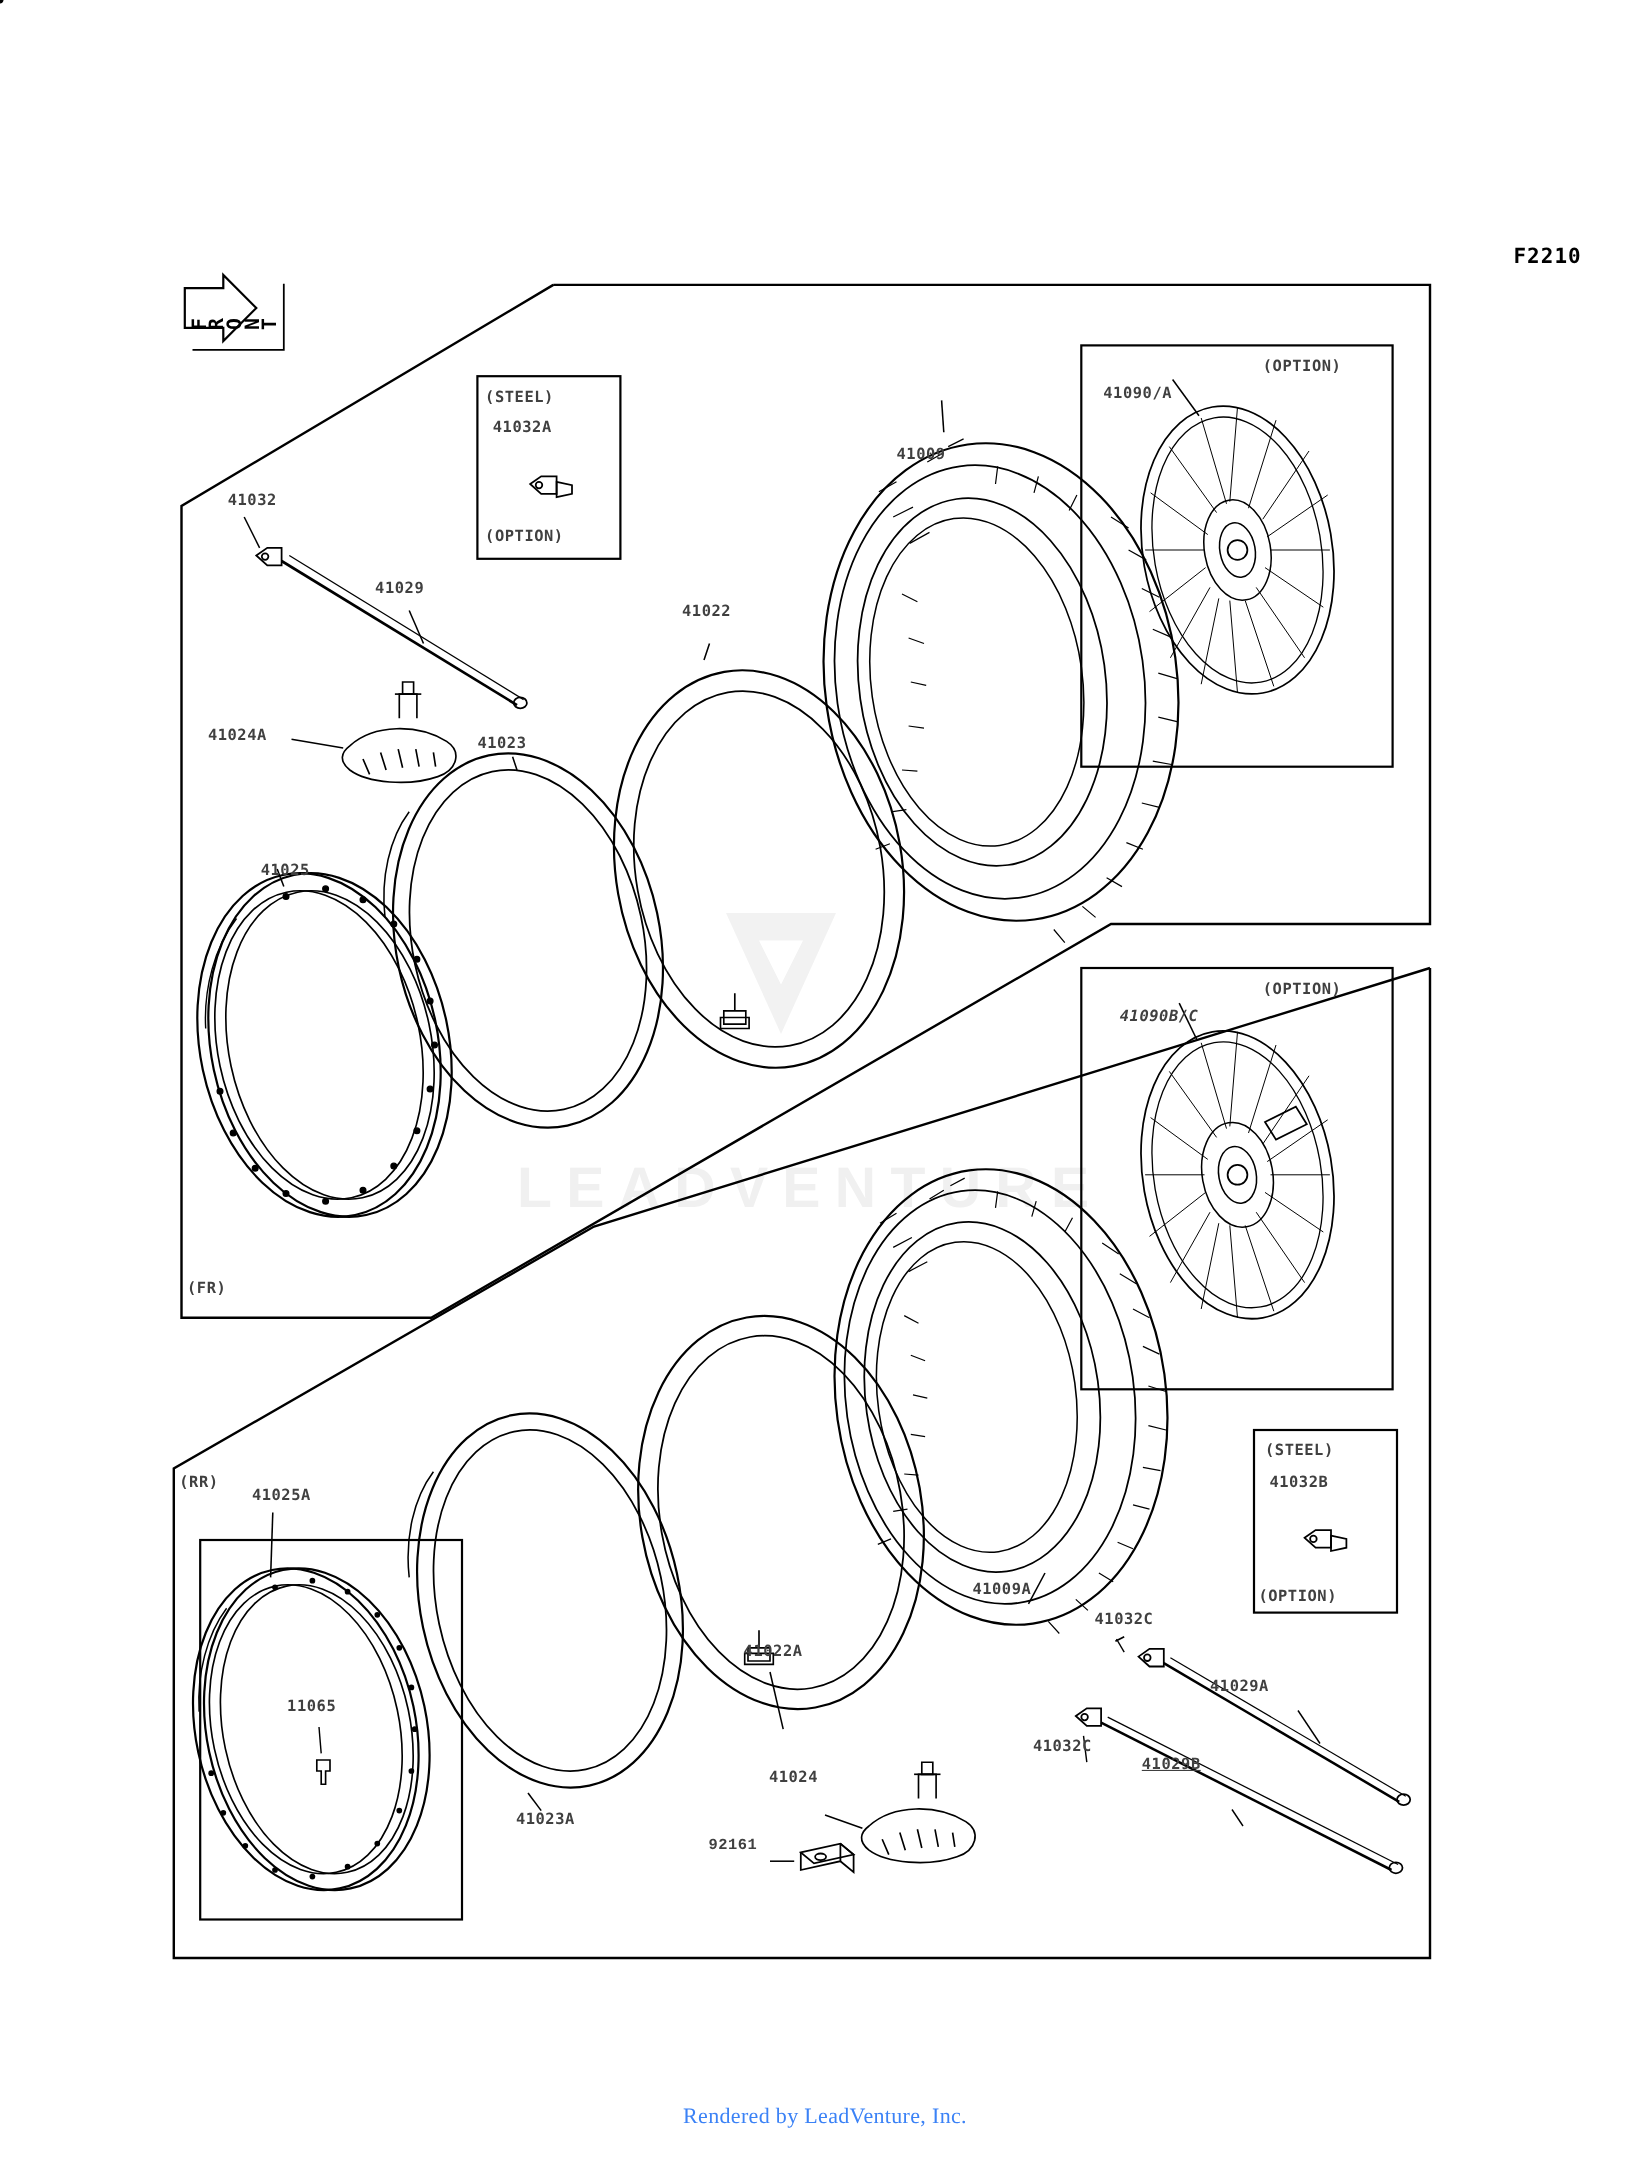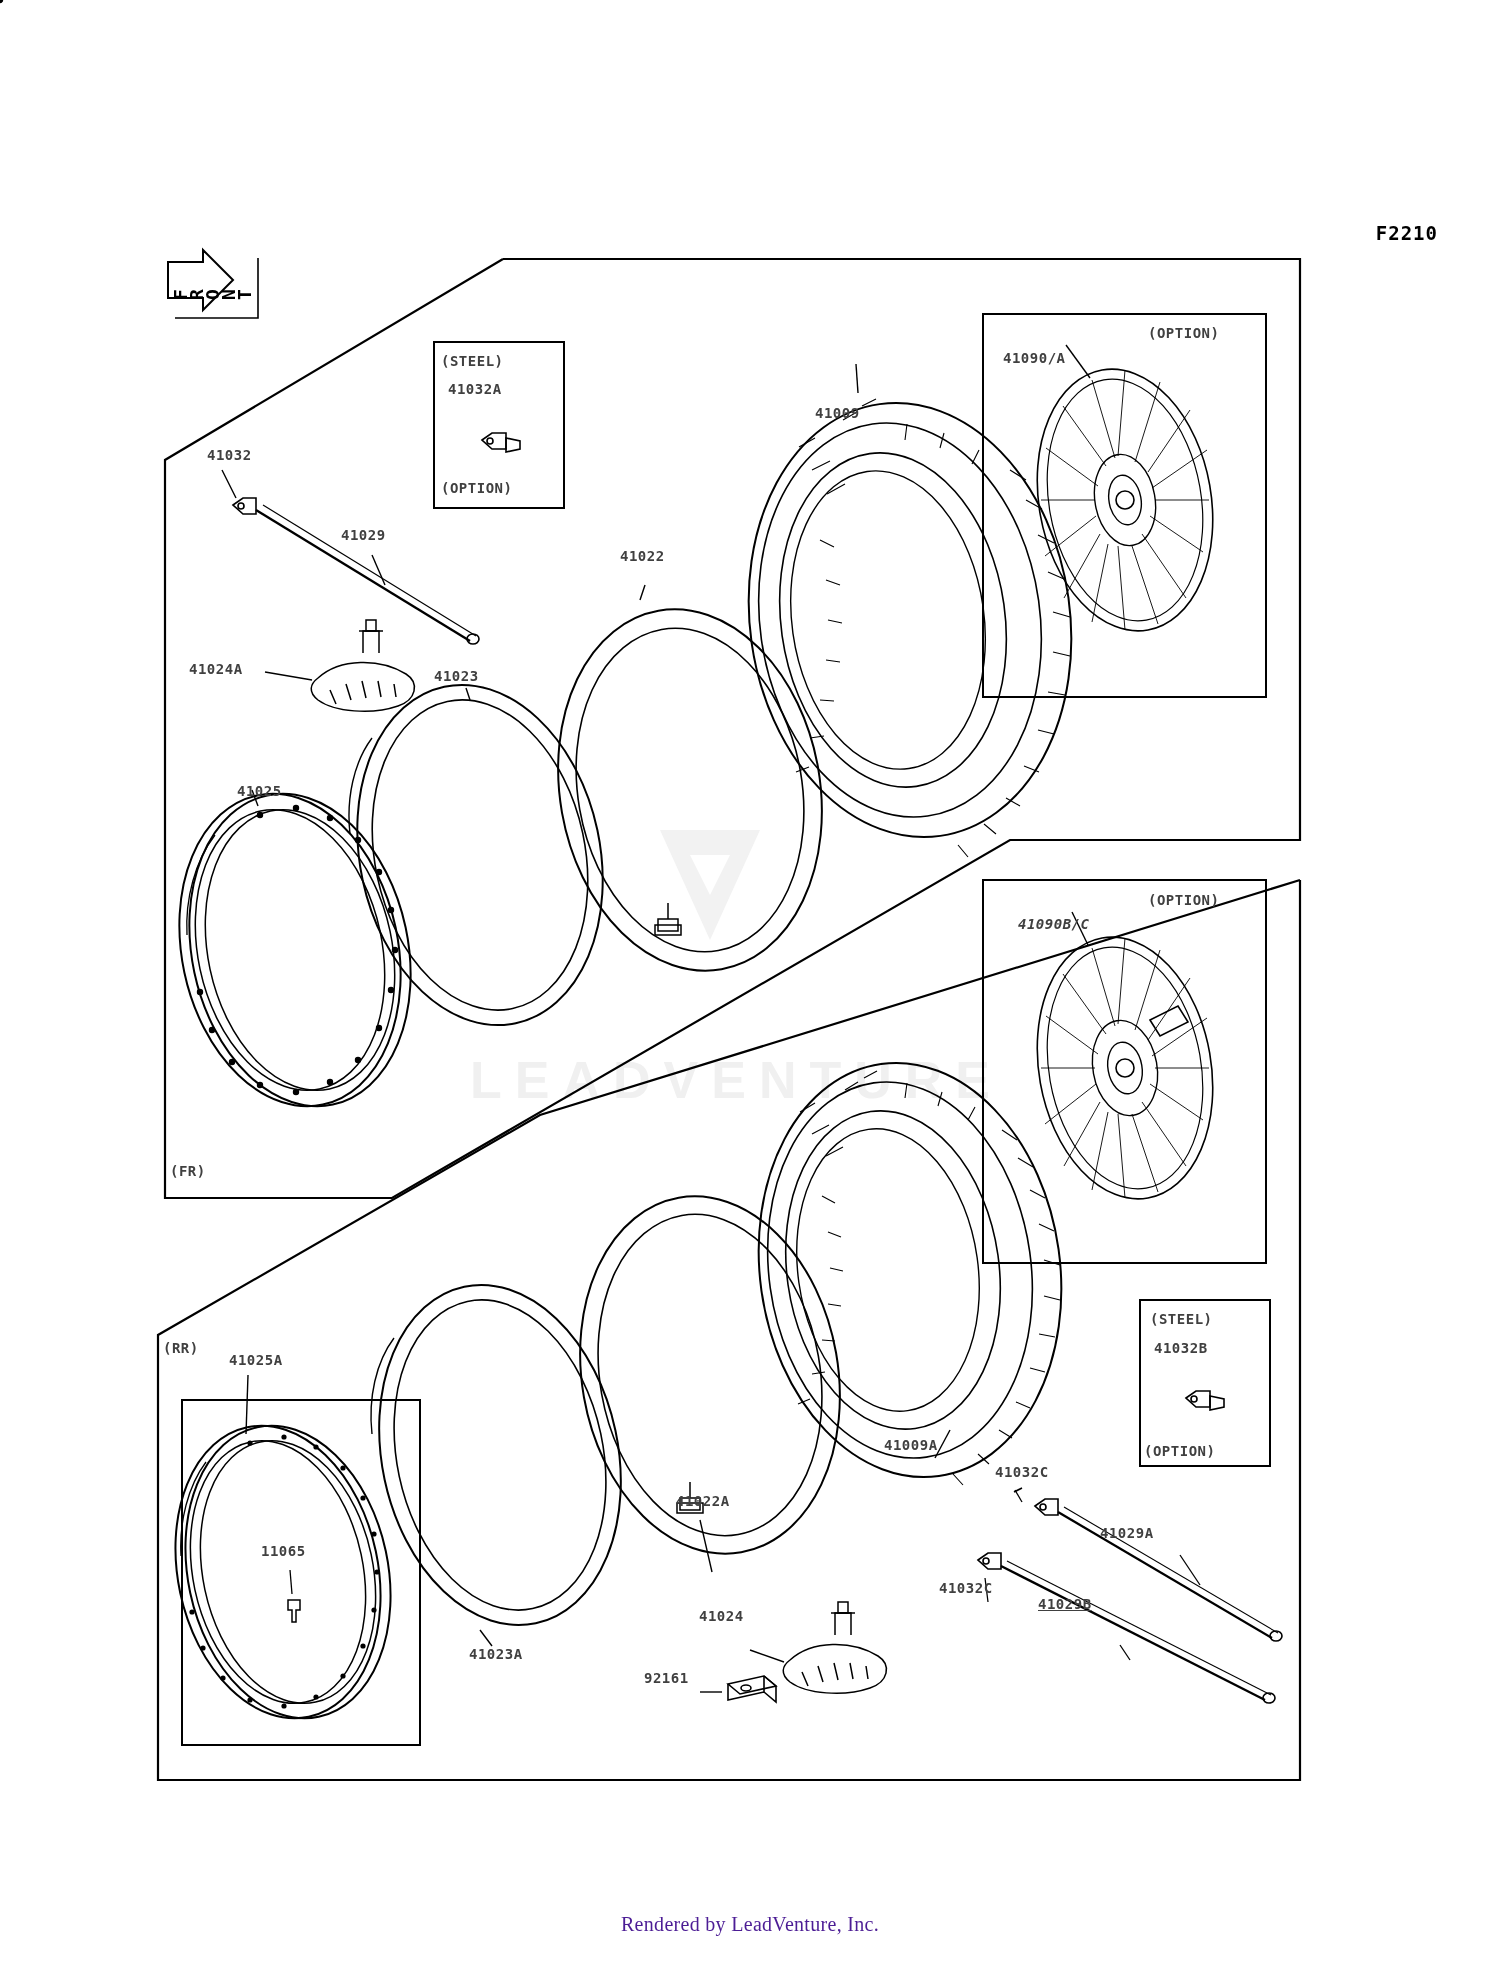--- a/index.html
+++ b/index.html
@@ -39,21 +39,21 @@
     letter-spacing: 1px;
   }
   .footer {
     position: absolute;
     left: 0;
     bottom: 26px;
     width: 100%;
     text-align: center;
     font-family: "Liberation Serif", serif;
     font-size: 20px;
-    color: #4c1d95;
+    color: #3b82f6;
     letter-spacing: 0.3px;
   }
   .wm {
     position: absolute;
     left: 470px;
     top: 1050px;
     font-family: "Liberation Sans", sans-serif;
     font-size: 52px;
     letter-spacing: 13px;
     color: #f0f0f0;
@@ -324,21 +324,21 @@
   <div class="lbl" style="left:170px; top:1163px;">(FR)</div>
   <div class="lbl" style="left:1018px; top:916px;font-style:italic;">41090B/C</div>
   <div class="lbl" style="left:1148px; top:892px;">(OPTION)</div>
   <div class="lbl" style="left:163px; top:1340px;">(RR)</div>
   <div class="lbl" style="left:229px; top:1352px;">41025A</div>
   <div class="lbl" style="left:261px; top:1543px;">11065</div>
   <div class="lbl" style="left:469px; top:1646px;">41023A</div>
   <div class="lbl" style="left:676px; top:1493px;">41022A</div>
   <div class="lbl" style="left:884px; top:1437px;">41009A</div>
   <div class="lbl" style="left:699px; top:1608px;">41024</div>
-  <div class="lbl" style="left:644px; top:1670px;">92161</div>
+  <div class="lbl" style="left:644px; top:1670px;font-family:Liberation Mono, monospace;">92161</div>
   <div class="lbl" style="left:995px; top:1464px;">41032C</div>
   <div class="lbl" style="left:939px; top:1580px;">41032C</div>
   <div class="lbl" style="left:1100px; top:1525px;">41029A</div>
   <div class="lbl" style="left:1038px; top:1596px;text-decoration:underline;">41029B</div>
   <div class="lbl" style="left:1150px; top:1311px;">(STEEL)</div>
   <div class="lbl" style="left:1154px; top:1340px;">41032B</div>
   <div class="lbl" style="left:1144px; top:1443px;">(OPTION)</div>
 
   <div class="footer">Rendered by LeadVenture, Inc.</div>
 </div>

